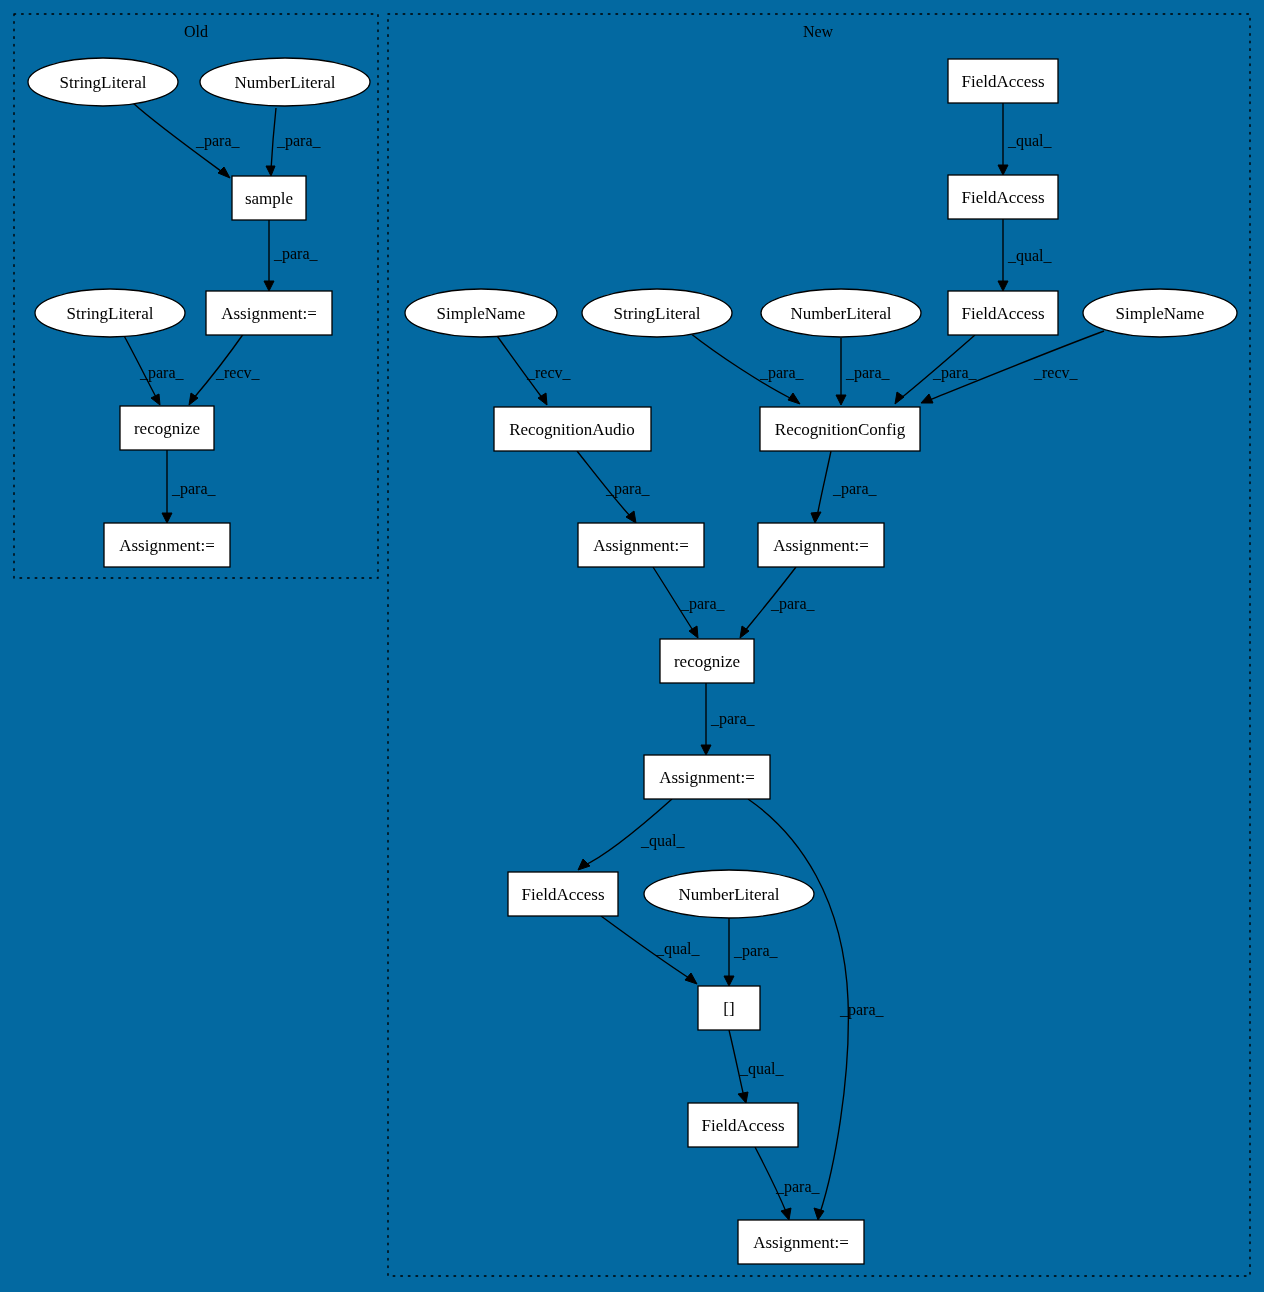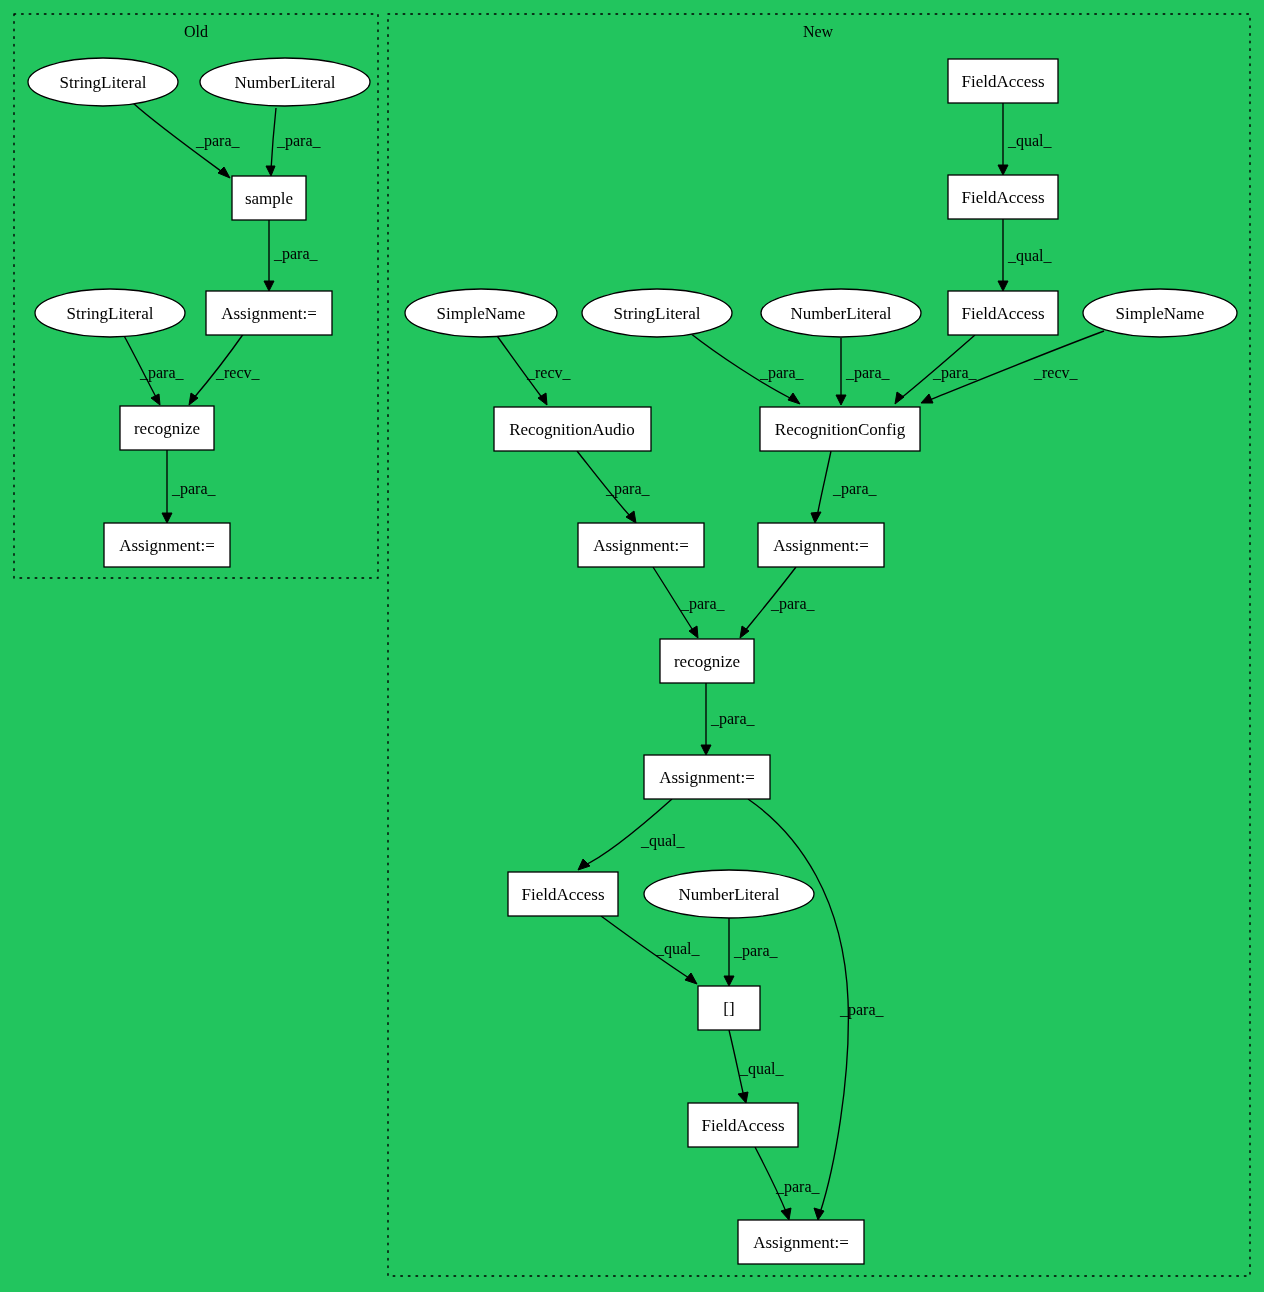--- a/index.html
+++ b/index.html
@@ -4,21 +4,21 @@
 <style>
   html, body {
     margin: 0;
     padding: 0;
     background: #ffffff;
   }
   #canvas {
     position: relative;
     width: 1264px;
     height: 1292px;
-    background: #22c55e;
+    background: #0369a1;
     font-family: "Liberation Serif", "DejaVu Serif", serif;
   }
   svg#graph {
     display: block;
     width: 1264px;
     height: 1292px;
   }
   .cluster-rect {
     fill: none;
     stroke: #000000;

